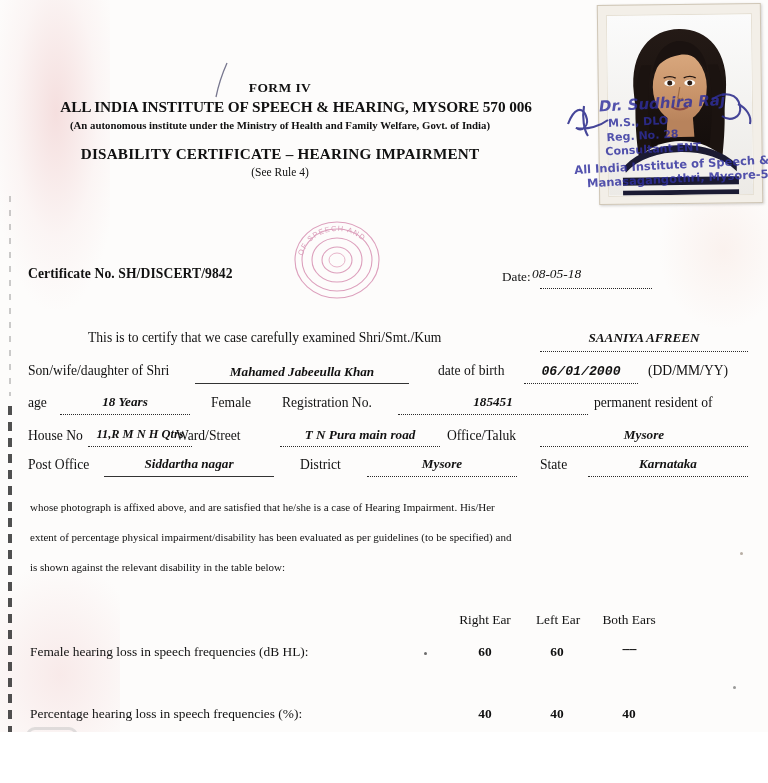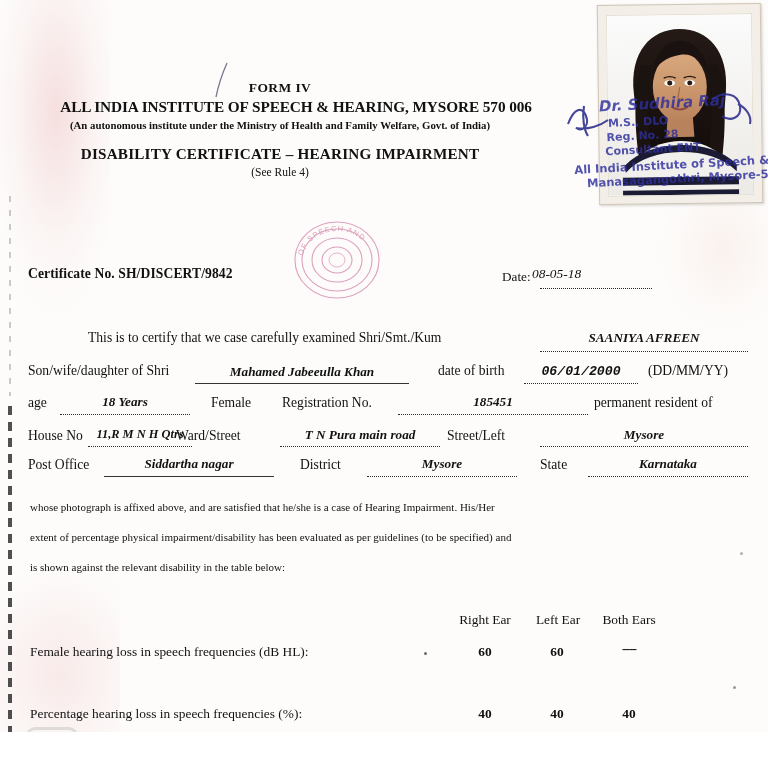--- a/index.html
+++ b/index.html
@@ -474,21 +474,21 @@
   <div class="hw" style="left:398px; top:394px; width:190px;">185451</div>
   <div class="rule" style="left:398px; top:414px; width:190px;"></div>
   <div class="line" style="left:594px; top:395px;">permanent resident of</div>
 
   <div class="line" style="left:28px; top:428px;">House No</div>
   <div class="hw" style="left:88px; top:427px; width:104px; font-size:12.4px;">11,R M N H Qtrs</div>
   <div class="rule" style="left:88px; top:446px; width:104px;"></div>
   <div class="line" style="left:176px; top:428px;">Ward/Street</div>
   <div class="hw" style="left:280px; top:427px; width:160px;">T N Pura main road</div>
   <div class="rule" style="left:280px; top:446px; width:160px;"></div>
-  <div class="line" style="left:447px; top:428px;">Street/Left</div>
+  <div class="line" style="left:447px; top:428px;">Office/Taluk</div>
   <div class="hw" style="left:540px; top:427px; width:208px;">Mysore</div>
   <div class="rule" style="left:540px; top:446px; width:208px;"></div>
 
   <div class="line" style="left:28px; top:457px;">Post Office</div>
   <div class="hw" style="left:104px; top:456px; width:170px;">Siddartha nagar</div>
   <div class="rule-solid" style="left:104px; top:476px; width:170px;"></div>
   <div class="line" style="left:300px; top:457px;">District</div>
   <div class="hw" style="left:367px; top:456px; width:150px;">Mysore</div>
   <div class="rule" style="left:367px; top:476px; width:150px;"></div>
   <div class="line" style="left:540px; top:457px;">State</div>

